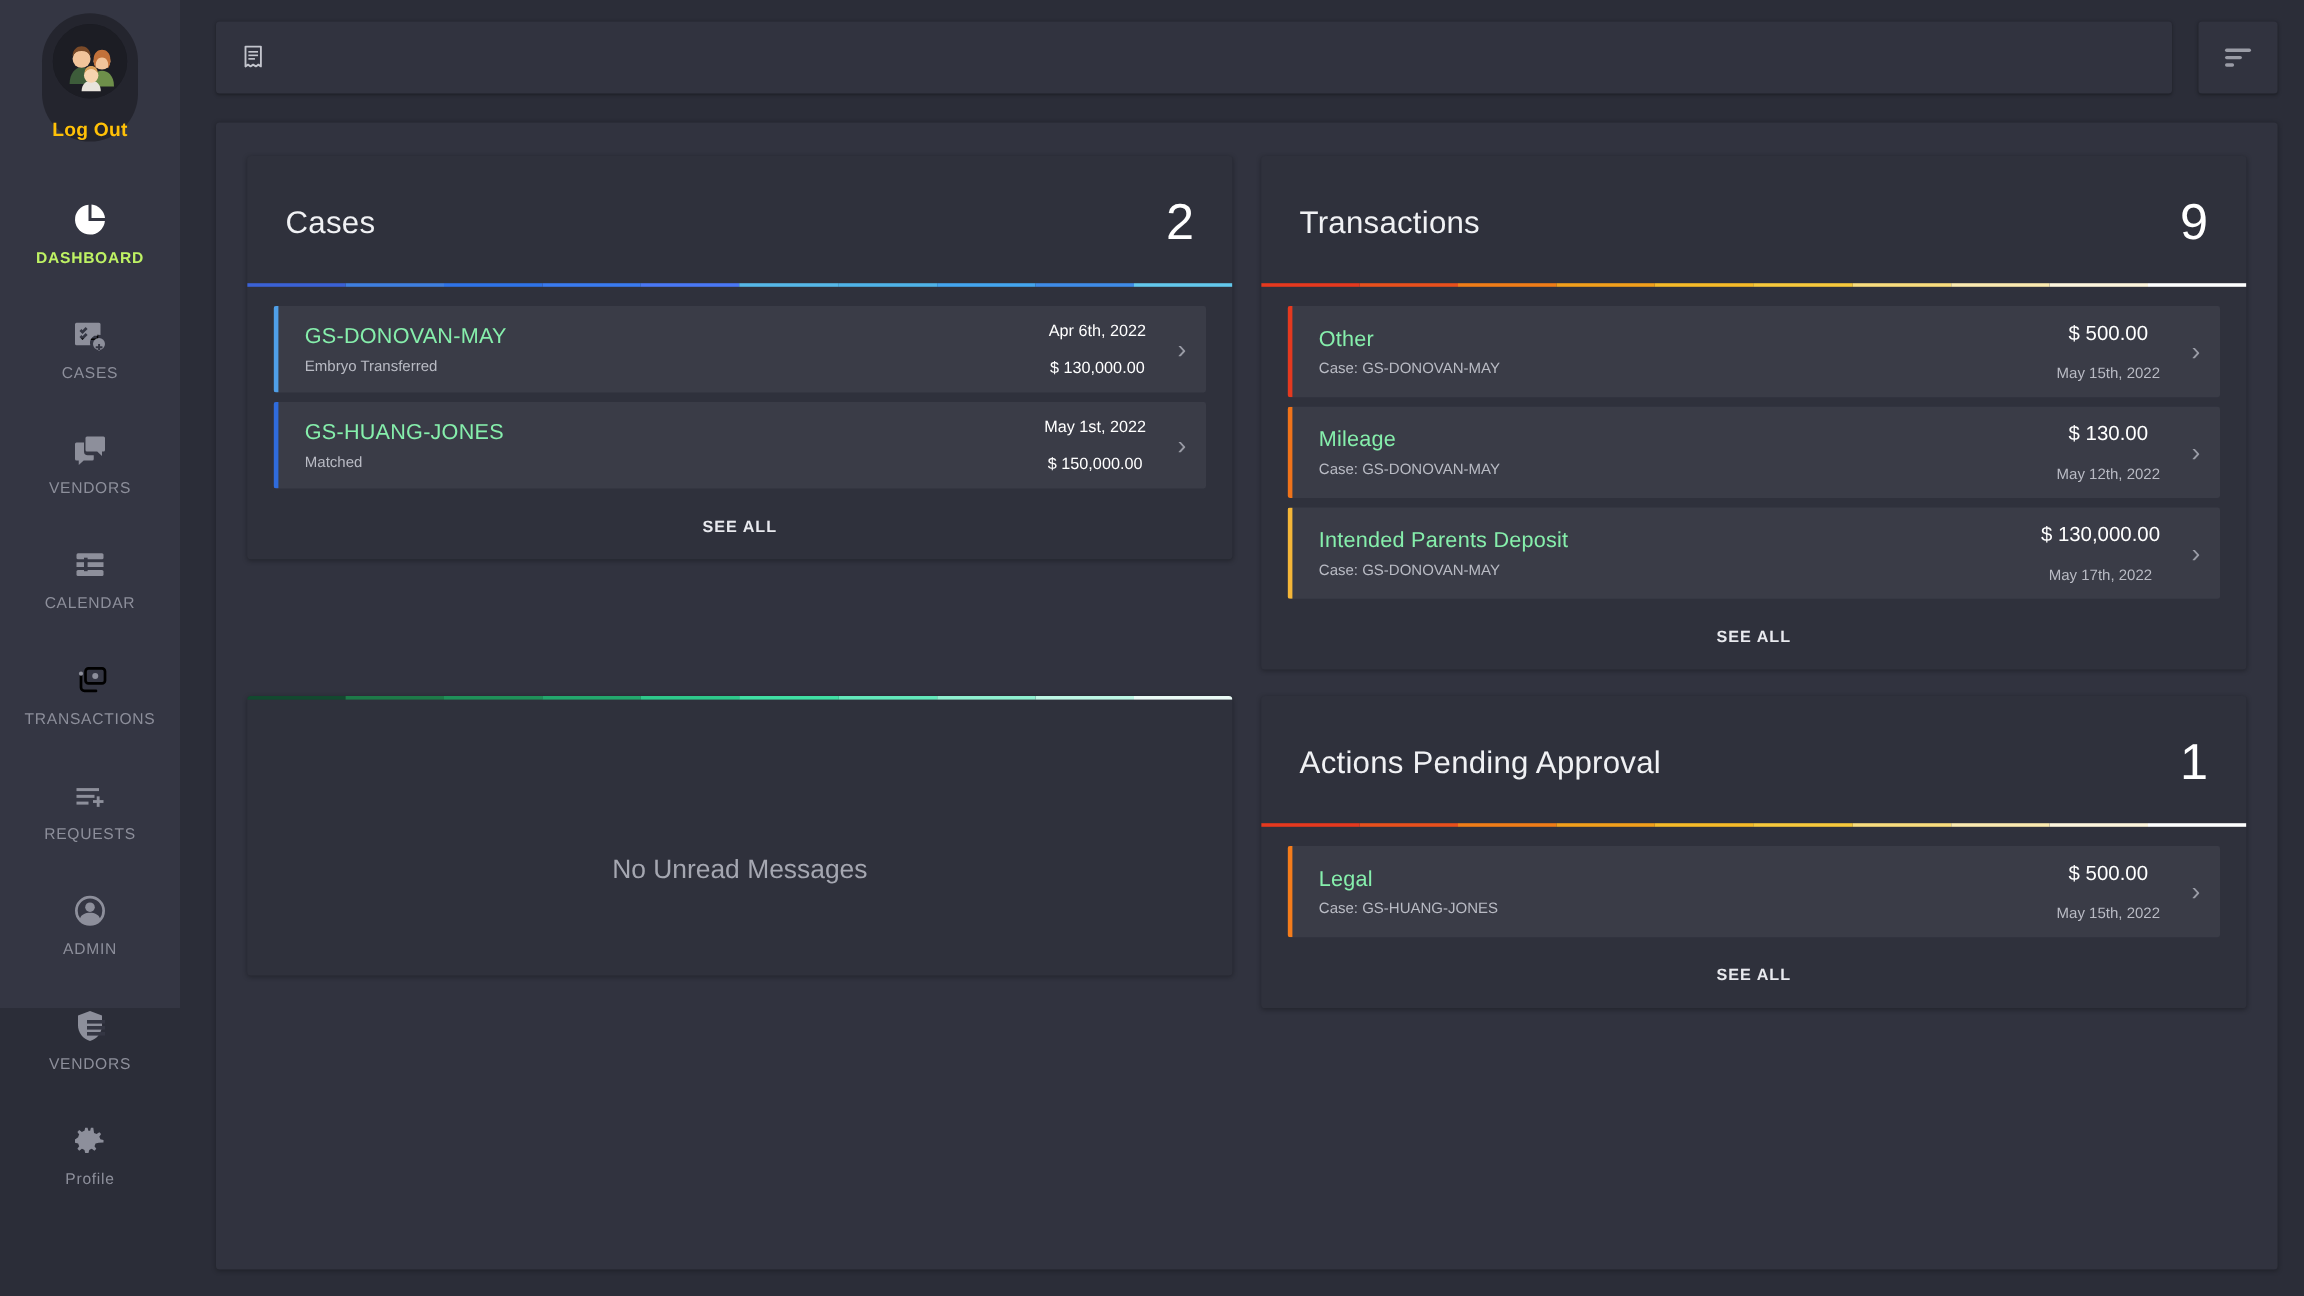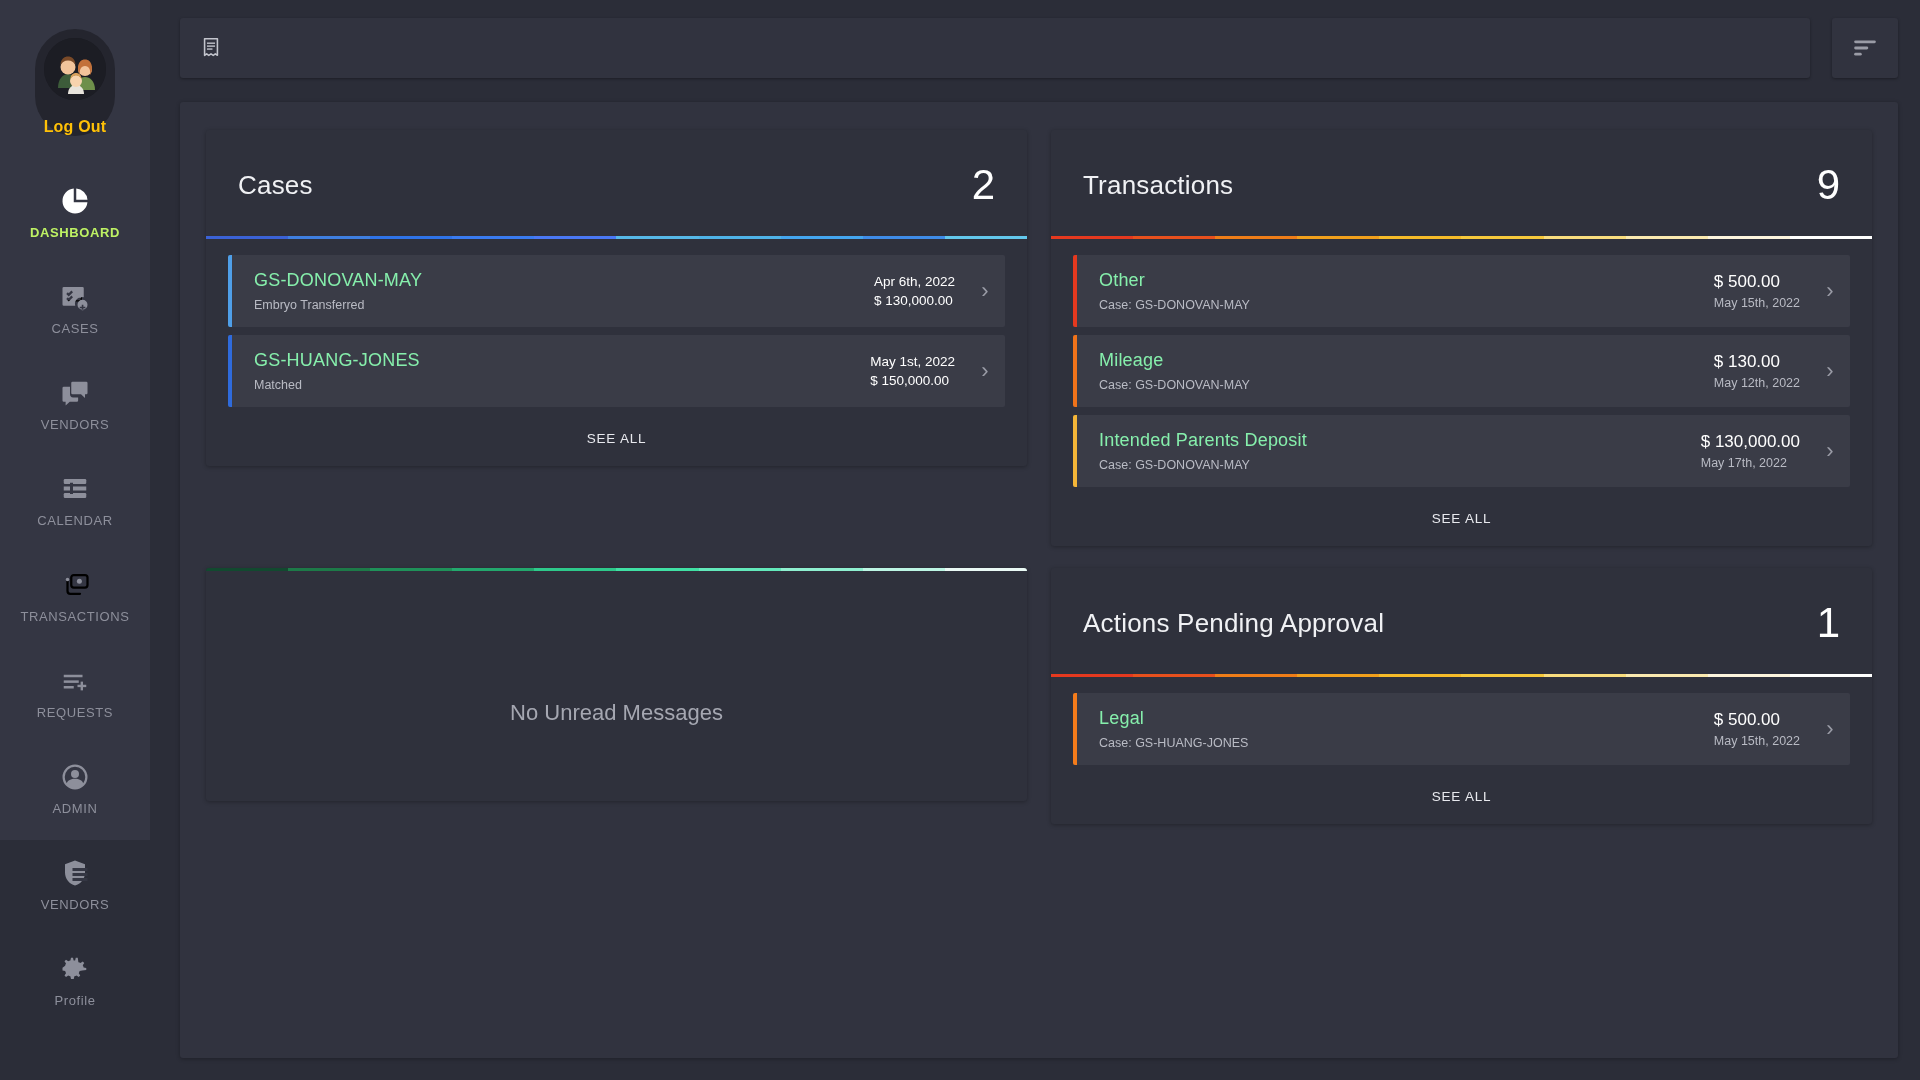--- a/index.html
+++ b/index.html
@@ -9,21 +9,21 @@
     font-family:"Liberation Sans", sans-serif;
     overflow:hidden;
   }
   .app { display:flex; width:1920px; height:1080px; }
 
   
   .sidebar {
     width:150px; flex:0 0 150px; height:840px;
     background:#343643;
     display:flex; flex-direction:column; align-items:center;
-    padding-top:29px;
+    padding-top:11px;
   }
   .logout-pill {
     width:80px; height:132px; border-radius:40px;
     background:#24252e;
     display:flex; flex-direction:column; align-items:center;
     padding-top:9px; cursor:pointer; margin-bottom:36px;
   }
   .avatar {
     width:62px; height:62px; border-radius:50%;
     background:#1c1d24; overflow:hidden; position:relative;
@@ -109,32 +109,32 @@
     cursor:pointer; min-height:72px;
   }
   .row-accent { width:4px; flex:0 0 4px; }
   .row-main {
     flex:1; display:flex; align-items:center; justify-content:space-between;
     padding:13px 10px 13px 22px;
   }
   .row-left { display:flex; flex-direction:column; gap:7px; }
   .row-title { color:#86efac; font-size:18px; font-weight:500; letter-spacing:.2px; }
   .row-sub { color:#b9bbc4; font-size:12.5px; }
-  .row-right { display:flex; flex-direction:column; align-items:flex-start; gap:4px; }
+  .row-right { display:flex; flex-direction:column; align-items:center; gap:16px; }
   .row-amount { color:#ffffff; font-size:17px; font-weight:500; }
   .row-amount.small { color:#ffffff; font-size:13.5px; font-weight:400; }
   .row-date { color:#ffffff; font-size:13.5px; font-weight:500; }
   .row-date.sub { color:#b9bbc4; font-size:12.5px; font-weight:400; }
   .row-chevron {
     width:40px; display:flex; align-items:center; justify-content:center;
     color:#9a9ca6; font-size:22px; font-weight:300;
   }
   .see-all {
     text-align:center; padding:16px 0 20px;
-    color:#e8e9ee; font-size:13.5px; font-weight:normal;
+    color:#e8e9ee; font-size:13.5px; font-weight:bold;
     letter-spacing:.8px; cursor:pointer;
   }
 </style>
 </head>
 <body>
 
 <div class="app">
 
   <nav class="sidebar">
     <div class="logout-pill">

